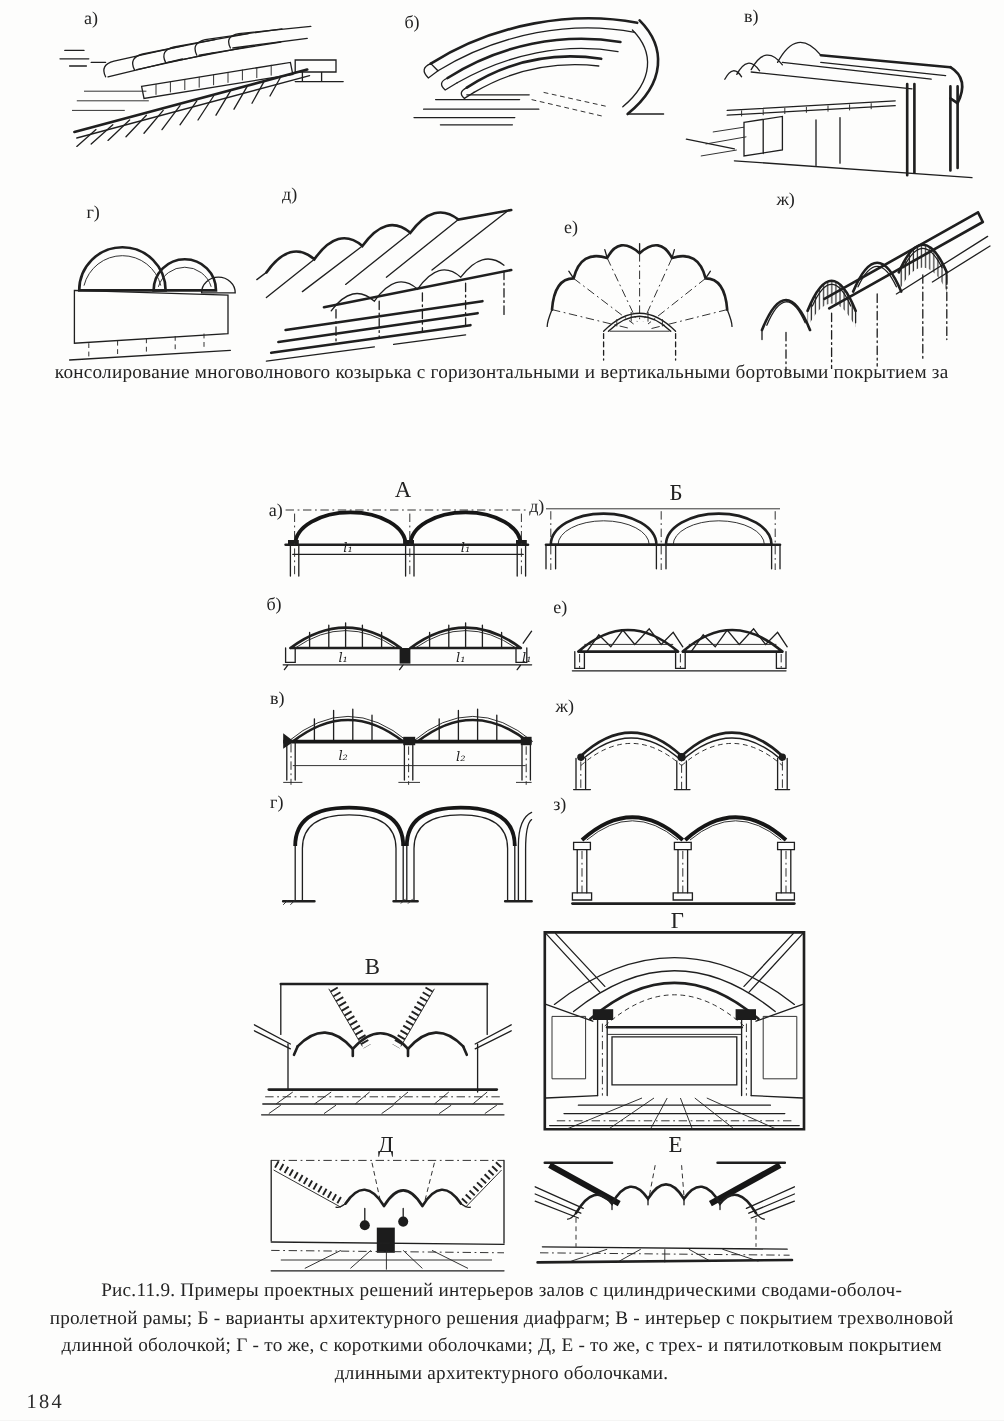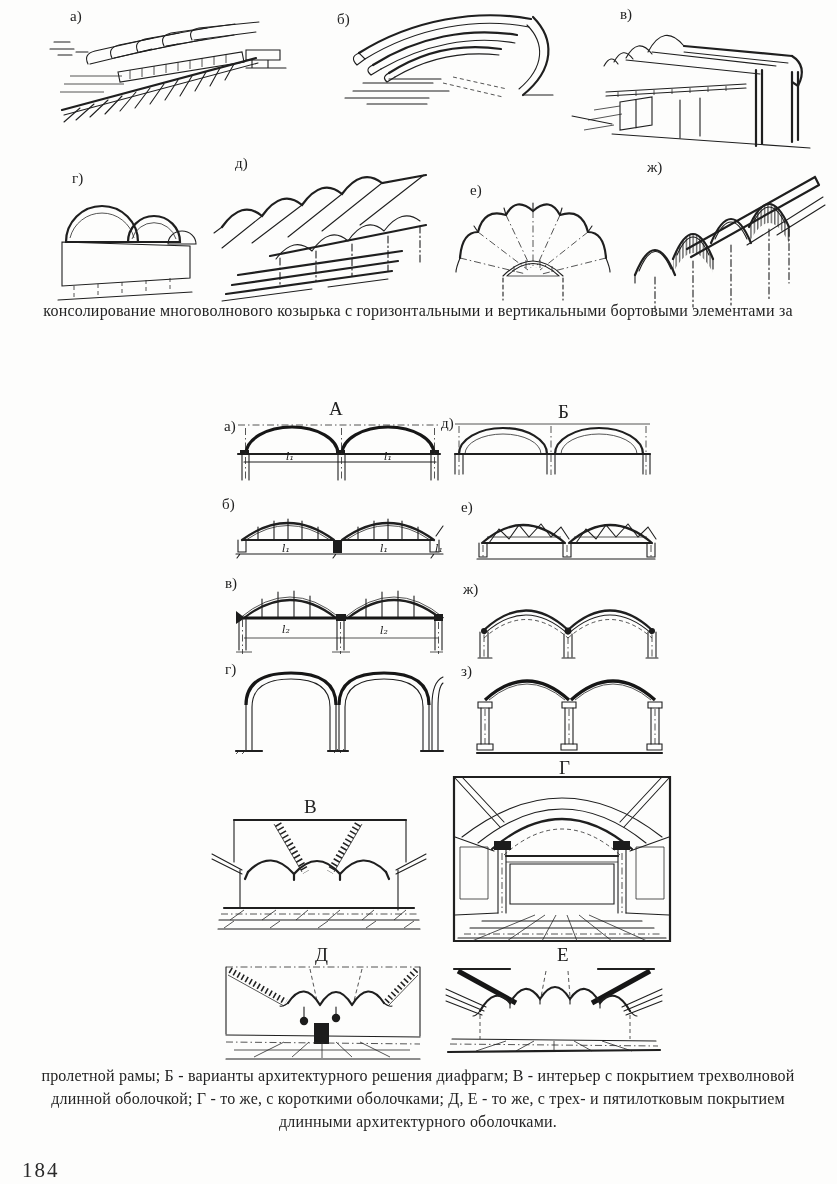--- a/index.html
+++ b/index.html
@@ -6,21 +6,21 @@
   .page{position:relative;width:837px;height:1184px;background:#fdfdfc;overflow:hidden;
         font-family:"Liberation Serif", serif;color:#1d1d1d;}
   .fig{position:absolute;}
   .fig svg{display:block;overflow:visible;}
   .flabel{position:absolute;font-size:15px;color:#222;font-family:"Liberation Serif",serif;}
   .hdr{position:absolute;font-size:19px;color:#222;}
   .caption{position:absolute;left:6px;width:824px;text-align:center;
            font-size:16px;line-height:22px;letter-spacing:.2px;color:#232323;}
   .caption2{line-height:23px;}
   .caption div{white-space:nowrap;}
-  .pagenum{position:absolute;font-size:21px;letter-spacing:2px;color:#2a2a2a;}
+  .pagenum{position:absolute;font-size:17px;letter-spacing:2px;color:#2a2a2a;}
   svg *{vector-effect:non-scaling-stroke;}
   .ink{stroke:#1f1f1f;fill:none;stroke-width:1.1;stroke-linecap:round;}
   .ink2{stroke:#1f1f1f;fill:none;stroke-width:2.2;stroke-linecap:round;}
   .ink3{stroke:#161616;fill:none;stroke-width:3.2;stroke-linecap:butt;}
   .thin{stroke:#2a2a2a;fill:none;stroke-width:.8;}
   .dd{stroke-dasharray:7 3 1.5 3;}
   .dash{stroke-dasharray:4 3;}
   .blk{fill:#1c1c1c;stroke:none;}
   text.dim{font-family:"DejaVu Serif",serif;font-style:italic;font-size:11px;fill:#1d1d1d;stroke:none;}
 </style>
@@ -142,21 +142,21 @@
       <path class="ink2" d="M8,112 Q28,62 48,112 M46,96 Q66,46 86,96 M84,80 Q104,32 124,80 M122,64 Q142,18 162,64"></path>
       <path class="ink" d="M12,108 Q28,70 44,106 M50,92 Q66,56 82,92 M88,76 Q104,42 120,76 M126,60 Q142,28 158,60"></path>
       <path class="ink2" d="M188,14 L60,86 M192,22 L64,94 M188,14 l4,8"></path>
       <path class="ink" d="M196,34 L120,82 M198,42 L150,72"></path>
       <path class="ink dd" d="M28,114 V146 M66,98 V144 M104,82 V142 M142,66 V138 M162,66 V120"></path>
       <path class="ink" d="M8,112 v8 M86,96 v10 M162,64 v10"></path>
     </svg>
   </div>
 
   <div class="caption" style="top:300px">
-    <div>консолирование многоволнового козырька с горизонтальными и вертикальными бортовыми элементами за</div>
+    <div>консолирование многоволнового козырька с горизонтальными и вертикальными бортовыми покрытием за</div>
   </div>
 
   <span class="hdr" style="left:329px;top:398px">А</span>
   <span class="hdr" style="left:558px;top:401px">Б</span>
 
   <span class="flabel" style="left:224px;top:418px">а)</span>
   <div class="fig" style="left:238px;top:422px">
     <svg width="202" height="60" viewBox="0 0 202 60">
       <path class="thin dd" d="M0,3 H202"></path>
       <path class="ink3" d="M8,32 A46,27 0 0 1 100,32 M104,32 A46,27 0 0 1 196,32"></path>
@@ -359,20 +359,21 @@
       <path class="thin dash" d="M100,10 L95,36 M122,10 L124,36"></path>
       <path class="thin dash" d="M34,54 V78 M184,54 V78"></path>
       <path class="ink" d="M6,78 L210,80"></path>
       <path class="thin dd" d="M4,83 L212,85"></path>
       <path class="thin" d="M30,90 L60,80 M70,90 L88,80 M108,91 V80 M146,90 L128,80 M186,90 L156,80"></path>
       <path class="ink2" d="M2,91 L214,89"></path>
     </svg>
   </div>
 
   <div class="caption caption2" style="top:1064px">
+    <div>Рис.11.9. Примеры проектных решений интерьеров залов с цилиндрическими сводами-оболоч-</div>
     <div>пролетной рамы; Б - варианты архитектурного решения диафрагм; В - интерьер с покрытием трехволновой</div>
     <div>длинной оболочкой; Г - то же, с короткими оболочками; Д, Е - то же, с трех- и пятилотковым покрытием</div>
     <div>длинными архитектурного оболочками.</div>
   </div>
 
   <span class="pagenum" style="left:22px;top:1158px">184</span>
 
 </div>
 
 </body></html>

